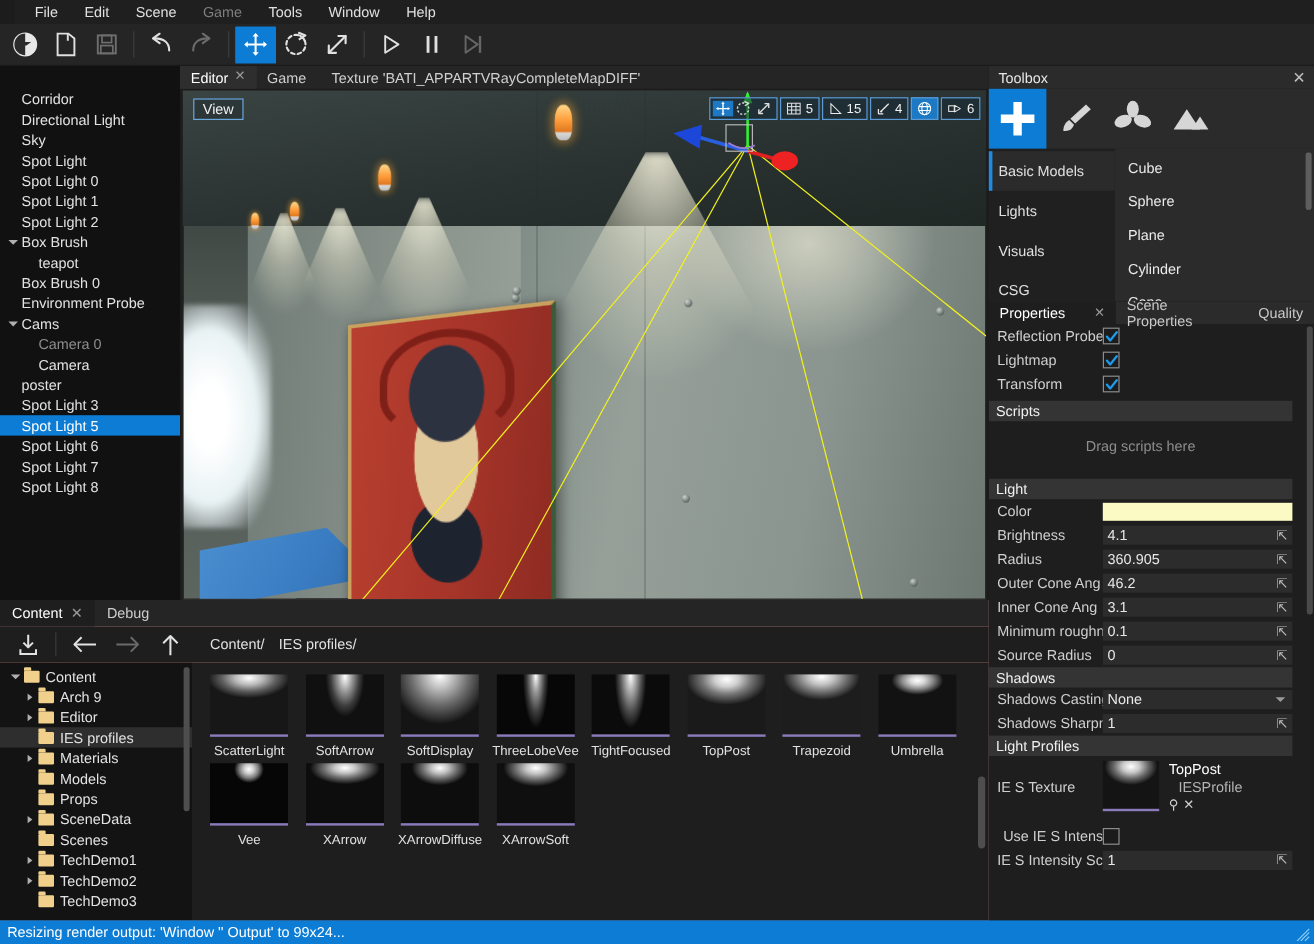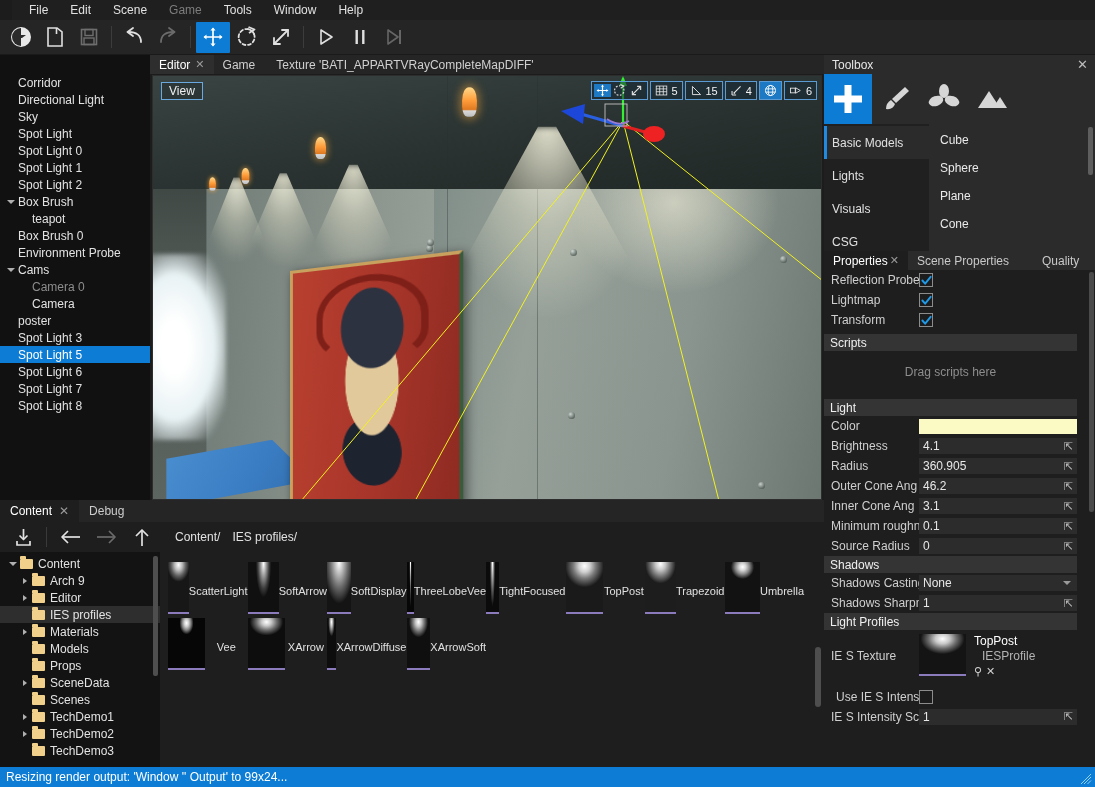--- a/index.html
+++ b/index.html
@@ -207,21 +207,21 @@
     position: absolute; right: 2px; top: 3px; width: 5px; height: 48px;
     background: #5e5e5e; border-radius: 2px;
   }
 
   
   #props {
     position: absolute; left: 824px; top: 251px; width: 271px; height: 516px;
     background: #1e1e1e; overflow: hidden;
   }
   .prop-tabs { height: 19px; background: #2b2b2b; display: flex; align-items: stretch; font-size: 12px; }
-  .prop-tab { display: flex; align-items: center; gap: 2px; padding: 0 9px; color: #c9c9c9; cursor: default; }
+  .prop-tab { display: flex; align-items: center; gap: 24px; padding: 0 9px; color: #c9c9c9; cursor: default; }
   .prop-tab.sel { background: #1e1e1e; color: #ffffff; }
   .prop-tab .xmark { color: #9a9a9a; font-size: 11px; }
   .prop-body { position: relative; height: 497px; }
   .prop-scroll {
     position: absolute; right: 1px; top: 2px; width: 5px; height: 240px;
     background: #4a4a4a; border-radius: 2px;
   }
   .grp-head {
     height: 17px; background: #343434; display: flex; align-items: center;
     padding-left: 6px; font-size: 12px; color: #f0f0f0; margin-right: 18px;
@@ -283,21 +283,21 @@
     width: 13px; height: 10px; flex: 0 0 13px; margin-right: 5px; position: relative;
     background: #f0d08a; border-radius: 1px;
   }
   .folder::before {
     content: ""; position: absolute; left: 0; top: -3px; width: 6px; height: 3px;
     background: #f0d08a; border-radius: 1px 1px 0 0;
   }
   .ct-scroll { position: absolute; right: 2px; top: 4px; width: 5px; height: 120px; background: #4e4e4e; border-radius: 2px; }
   .cnt-grid { flex: 1; background: #1e1e1e; position: relative; padding: 6px 0 0 8px; overflow: hidden; }
   .grid-wrap { display: flex; flex-wrap: wrap; gap: 0px; }
-  .asset { width: 79.5px; display: flex; align-items: center; cursor: default; padding-top: 4px; }
+  .asset { width: 79.5px; display: flex; flex-direction: column; align-items: center; cursor: default; padding-top: 4px; }
   .asset-thumb { width: 65px; height: 52px; border-bottom: 2px solid #8b7bbd; }
   .asset-name { font-size: 11px; color: #e0e0e0; text-align: center; margin-top: 6px;
                 line-height: 1.1; width: 74px; word-wrap: break-word; }
   .cnt-scroll { position: absolute; right: 3px; top: 95px; width: 6px; height: 60px; background: #4e4e4e; border-radius: 3px; }
 
   
   .statusbar {
     position: absolute; left: 0; bottom: 0; width: 1095px; height: 20px;
     background: #0c7cd5; color: #fff; font-size: 12px;
     display: flex; align-items: center; padding-left: 6px;
@@ -675,20 +675,21 @@
           <div class="tbx-cat sel">Basic Models</div>
           <div class="tbx-cat">Lights</div>
           <div class="tbx-cat">Visuals</div>
           <div class="tbx-cat">CSG</div>
         </div>
       <div class="tbx-items">
         <div id="tbx-items-inner">
             <div class="tbx-item">Cube</div>
             <div class="tbx-item">Sphere</div>
             <div class="tbx-item">Plane</div>
+            <div class="tbx-item">Cylinder</div>
             <div class="tbx-item">Cone</div>
           </div>
         <div class="tbx-scroll"></div>
       </div>
     </div>
   </div>
 
   <div id="props">
     <div class="prop-tabs">
       <div class="prop-tab sel">

